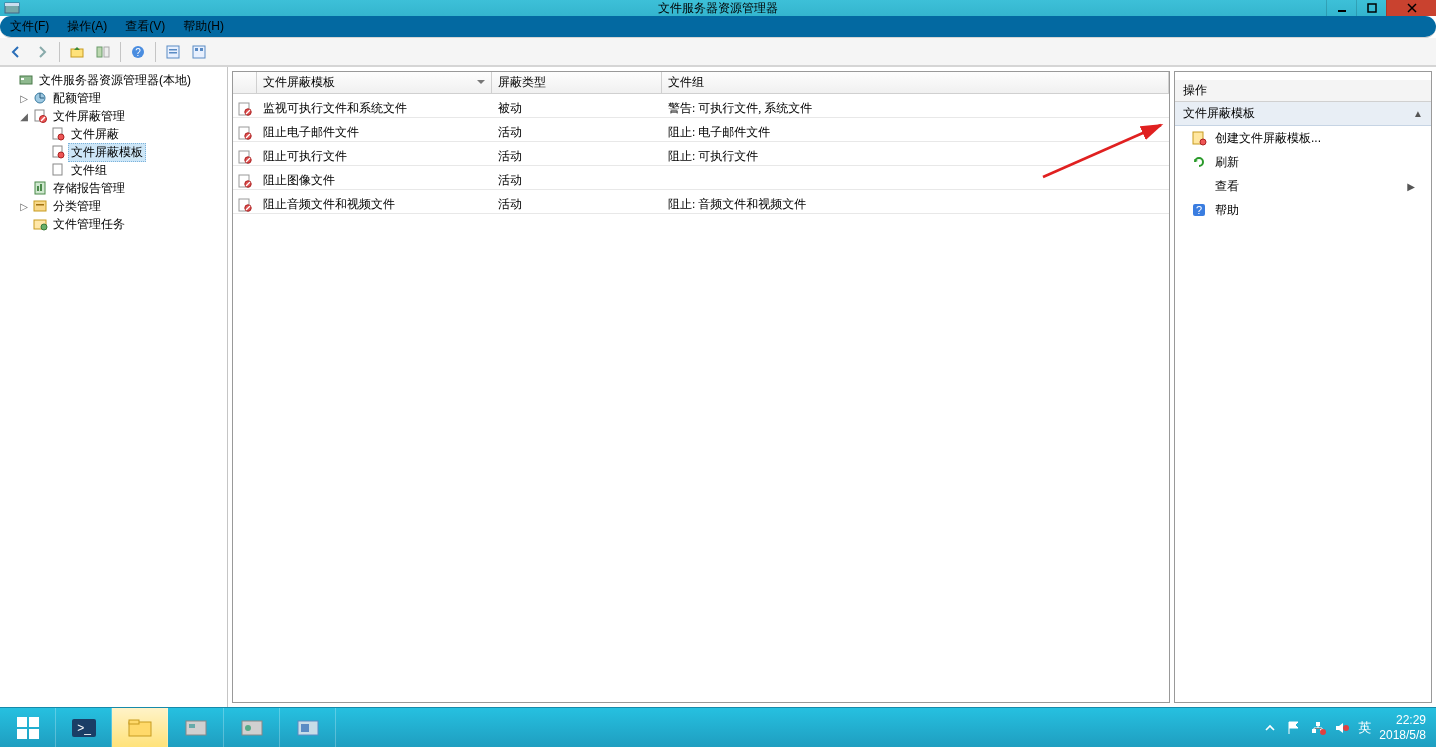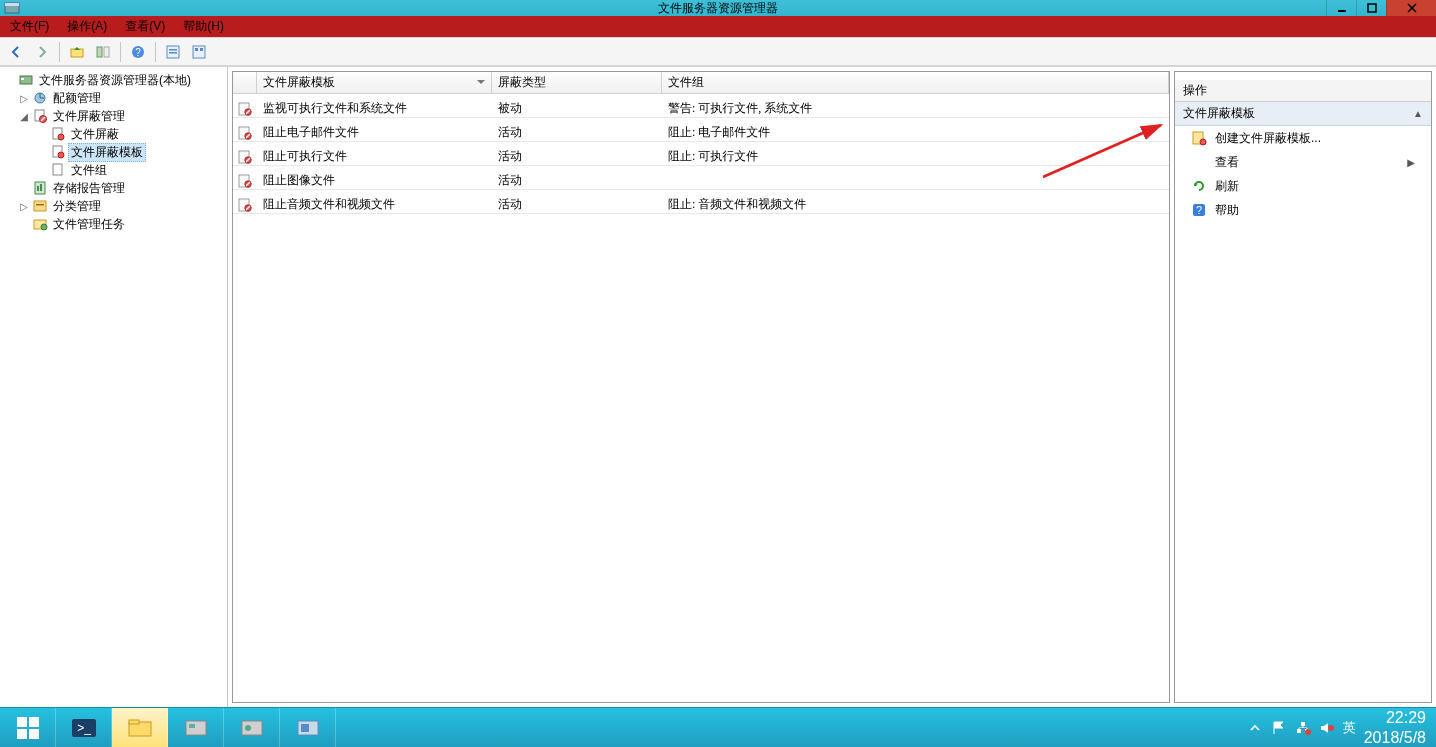--- a/index.html
+++ b/index.html
@@ -24,26 +24,27 @@
     }
     .titlebar .icon { width: 16px; height: 16px; margin: 0 4px; }
     .titlebar .title { position: absolute; left: 50%; transform: translateX(-50%); font-size: 12px; }
     .titlebar .winbtns { margin-left: auto; display: flex; height: 100%; }
     .titlebar .winbtn { width: 30px; height: 100%; display: flex; align-items: center; justify-content: center; border-left: 1px solid rgba(0,0,0,.15); }
     .titlebar .winbtn.close { background: #c9422f; width: 50px; }
     .titlebar .winbtn svg { width: 10px; height: 10px; }
     
     .menubar {
       height: 22px;
-      background: #b91c1c;
+      background: #0369a1;
       border-bottom: 1px solid #d5d5d5;
       display: flex;
       align-items: center;
       padding: 0 6px;
       gap: 10px;
+      border-radius: 11px;
     }
     .menubar .menuitem { padding: 2px 4px; cursor: default; }
     
     .toolbar {
       height: 28px;
       background: #f5f5f5;
       border-bottom: 1px solid #d5d5d5;
       display: flex;
       align-items: center;
       padding: 0 4px;
@@ -112,21 +113,21 @@
       height: 40px;
       background: linear-gradient(#26c0e0, #1f9ec0);
       display: flex;
       align-items: stretch;
       border-top:1px solid #168aaa;
     }
     .taskbar .tbstart, .taskbar .tbapp { width:56px; display:flex; align-items:center; justify-content:center; border-right:1px solid rgba(255,255,255,.25); }
     .taskbar .tbapp.folder { background:linear-gradient(#fff3c8,#ffe27a); }
     .taskbar .spacer { flex:1; }
     .taskbar .tray { display:flex; align-items:center; gap:8px; padding:0 10px; color:#fff; }
-    .taskbar .clock { text-align:right; font-size:16px; line-height:1.2; }
+    .taskbar .clock { text-align:right; font-size:12px; line-height:1.2; }
     .ico16 { width:16px; height:16px; }
     .tray .trayicon { width:16px; height:16px; }
   </style>
 </head>
 <body>
 
 <div class="titlebar">
   <span class="icon">
     <svg viewBox="0 0 16 16">
         <rect x="1" y="3" width="14" height="10" fill="#7aa" stroke="#468"></rect>
@@ -395,32 +396,32 @@
     <div class="item">
       <span class="aicon">
           <svg class="ico16" viewBox="0 0 16 16">
             <rect x="2" y="2" width="10" height="12" fill="#ffe7a0" stroke="#c79b20"></rect>
             <circle cx="12" cy="12" r="3" fill="#e55" stroke="#a22"></circle>
           </svg>
         </span>
       <span>创建文件屏蔽模板...</span>
     </div>
     <div class="item">
+      <span class="aicon">
+          <svg class="ico16" viewBox="0 0 16 16">
+            <path d="M4 8 A4 4 0 1 1 8 12" fill="none" stroke="#2a9a2a" stroke-width="2"></path>
+            <path d="M3 5 L4 8 L7 7" fill="#2a9a2a"></path>
+          </svg>
+        </span>
+      <span>刷新</span>
+    </div>
+    <div class="item">
       <span class="aicon"></span>
       <span>查看</span>
       <span class="chev">▶</span>
-    </div>
-    <div class="item">
-      <span class="aicon">
-          <svg class="ico16" viewBox="0 0 16 16">
-            <path d="M4 8 A4 4 0 1 1 8 12" fill="none" stroke="#2a9a2a" stroke-width="2"></path>
-            <path d="M3 5 L4 8 L7 7" fill="#2a9a2a"></path>
-          </svg>
-        </span>
-      <span>刷新</span>
     </div>
     <div class="item">
       <span class="aicon">
           <svg class="ico16" viewBox="0 0 16 16">
             <rect x="2" y="2" width="12" height="12" rx="2" fill="#3a7de0"></rect>
             <text x="8" y="12" text-anchor="middle" font-size="11" fill="#fff">?</text>
           </svg>
         </span>
       <span>帮助</span>
     </div>

